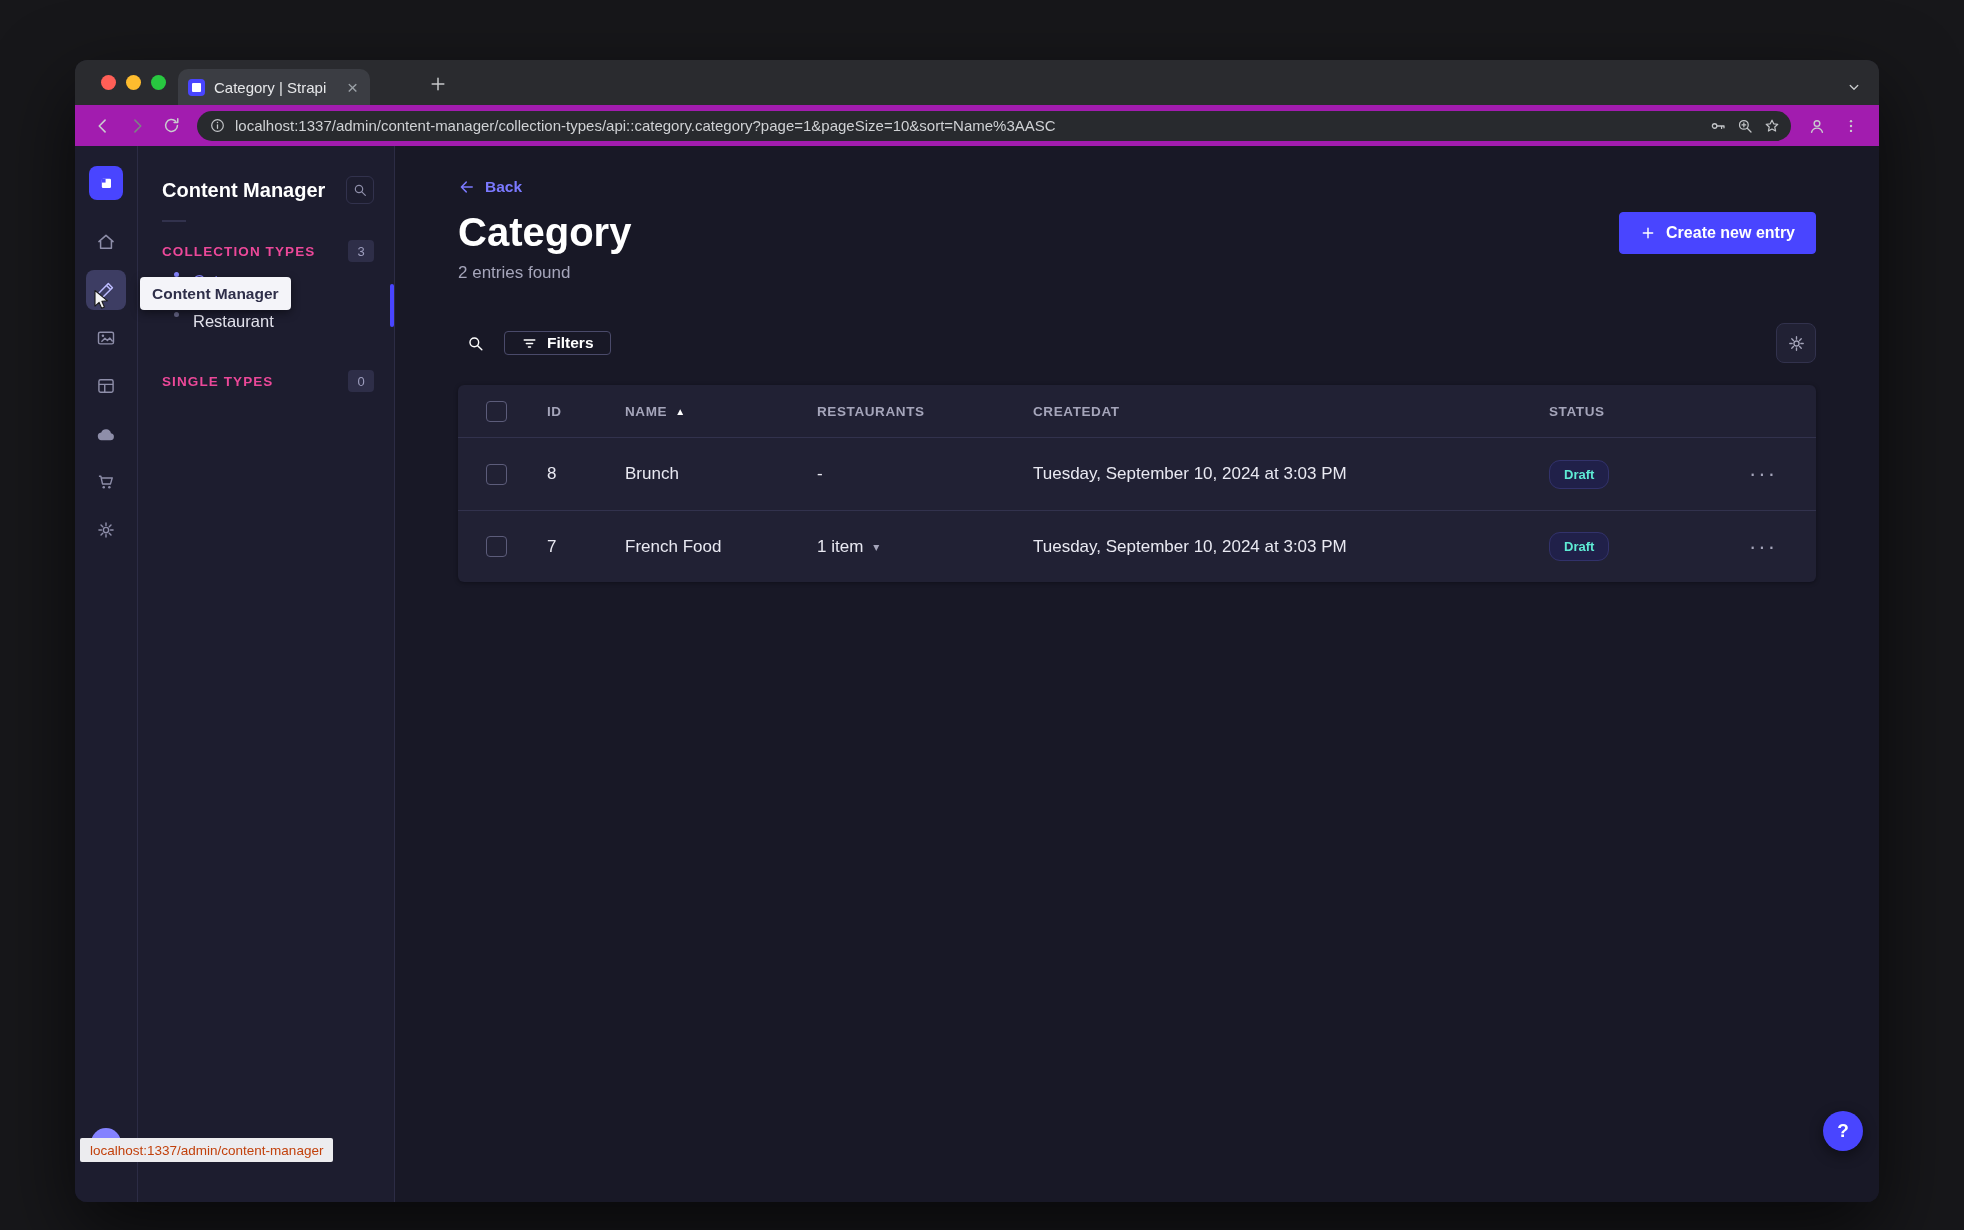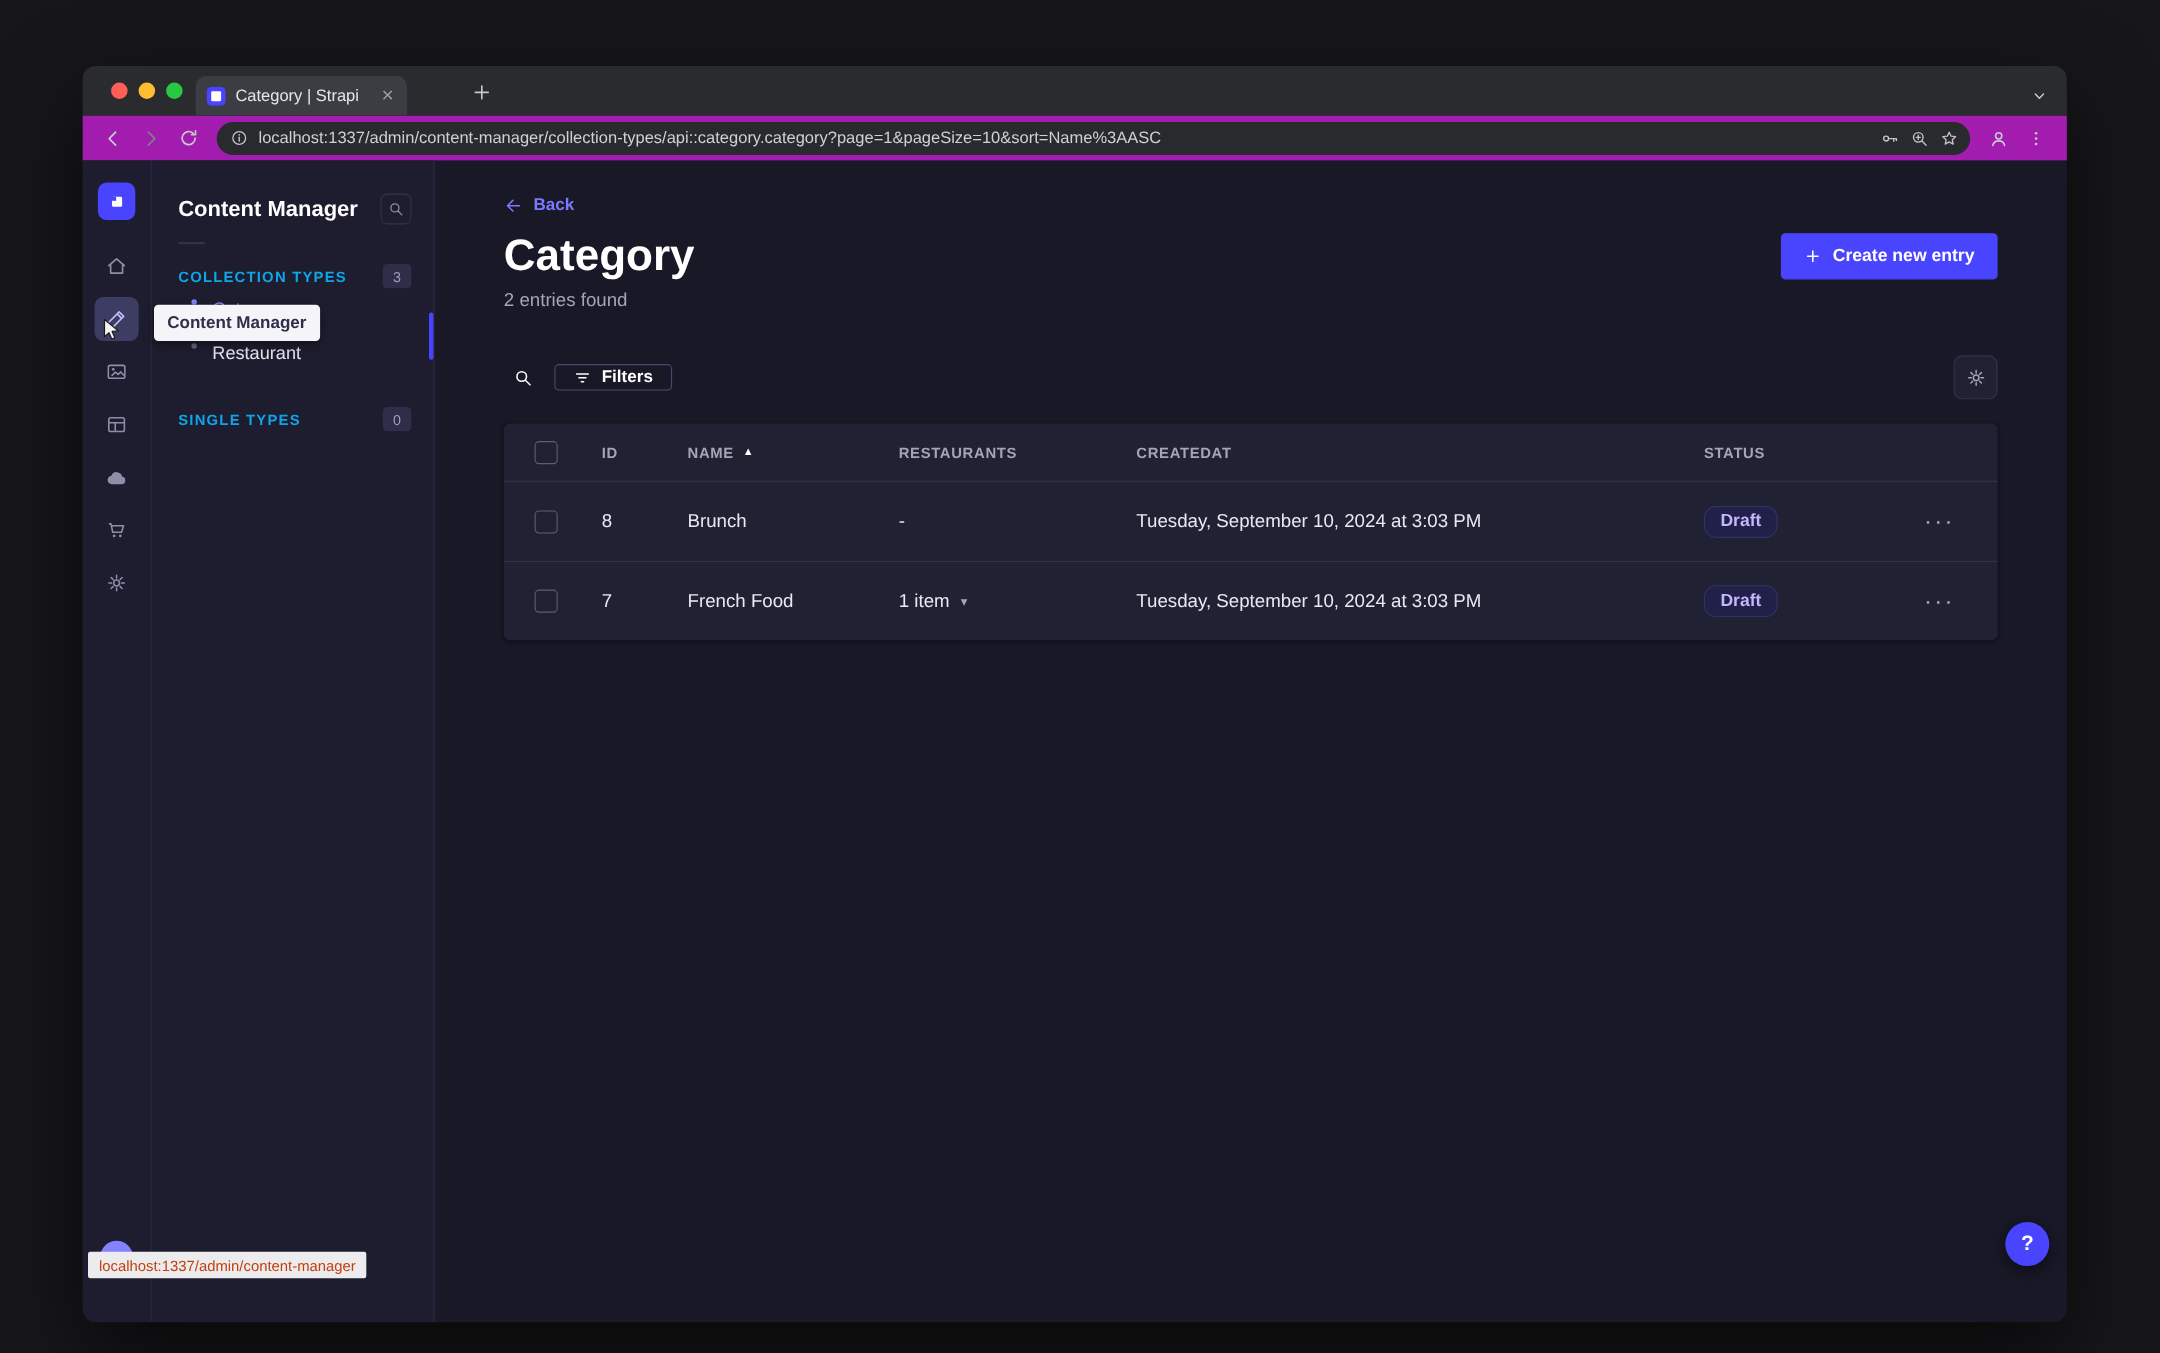--- a/index.html
+++ b/index.html
@@ -40,21 +40,21 @@
   .rail-btn.active{background:#3d3d63;color:#bdbcff}
   .avatar{margin-top:auto;margin-bottom:44px;width:30px;height:30px;border-radius:50%;background:#8482ff;color:#1b1b33;
           font-size:13px;font-weight:bold;display:flex;align-items:center;justify-content:center}
 
   .subnav{width:257px;background:#1d1d2f;border-right:1px solid #2c2c45;position:relative;flex:none}
   .subnav-header{display:flex;align-items:center;justify-content:space-between;padding:30px 20px 0 24px}
   .subnav-title{font-size:20px;font-weight:bold;color:#fff}
   .subnav-search{width:28px;height:28px;border:1px solid #32324d;border-radius:6px;color:#8e8ea9;display:flex;align-items:center;justify-content:center}
   .subnav-divider{width:24px;height:2px;background:#32324d;margin:16px 0 18px 24px}
   .section-row{display:flex;align-items:center;justify-content:space-between;padding:0 20px 0 24px;margin-bottom:10px}
-  .section-label{font-size:13.5px;font-weight:600;letter-spacing:1.1px;color:#0ea5e9}
+  .section-label{font-size:13.5px;font-weight:600;letter-spacing:1.1px;color:#ec4899}
   .section-badge{min-width:26px;height:22px;border-radius:4px;background:#2e2e48;color:#9d9dbd;font-size:13px;
                  display:flex;align-items:center;justify-content:center;padding:0 4px}
   .subnav-item{height:40px;display:flex;align-items:flex-start;gap:14px;padding-left:36px;font-size:16.5px;color:#e4e4ee}
   .subnav-item .dot{width:5px;height:5px;border-radius:50%;background:#666687;flex:none}
   .subnav-item.active{color:#8584ff}
   .subnav-item.active .dot{background:#8584ff}
   .active-bar{position:absolute;right:0;top:138px;width:4px;height:43px;background:#4945ff;border-radius:2px}
   .single-types{margin-top:18px}
 
   .tooltip{position:absolute;left:65px;top:131px;height:33px;background:#f4f4f9;color:#2f2f4a;font-size:15.5px;font-weight:bold;
@@ -82,21 +82,21 @@
   .thead{height:53px;border-bottom:1px solid #32324d}
   .trow{height:72px}
   .trow + .trow{border-top:1px solid #32324d}
   .th{font-size:13.5px;color:#a5a5ba;font-weight:bold;letter-spacing:.6px;padding-left:25px;display:flex;align-items:center;gap:8px}
   .td{font-size:17px;color:#e9e9f2;padding-left:25px;display:flex;align-items:center;gap:8px}
   .cell-check{padding-left:28px;display:flex;align-items:center}
   .checkbox{width:21px;height:21px;border:1px solid #5c5c7a;border-radius:4px;background:transparent}
   .sort-caret{font-size:10px;color:#fff}
   .rest-chevron{font-size:12px;color:#a5a5ba;margin-left:2px}
   .badge{display:inline-flex;align-items:center;height:29px;padding:0 14px;border-radius:11px;background:#202049;
-         border:1px solid #32326b;color:#c4b5fd;font-weight:bold;font-size:16px}
+         border:1px solid #32326b;color:#5eead4;font-weight:bold;font-size:13px}
   .dots{color:#a5a5ba;font-size:22px;letter-spacing:2px;padding-left:22px;line-height:1}
 
   .fab{position:absolute;right:16px;bottom:51px;width:40px;height:40px;border-radius:50%;background:#4945ff;color:#fff;
        font-size:19px;font-weight:bold;display:flex;align-items:center;justify-content:center;box-shadow:0 4px 14px rgba(0,0,0,.45)}
   .status-bubble{position:absolute;left:5px;bottom:40px;height:24px;background:#ececef;color:#c2410c;font-size:13.5px;
                  display:flex;align-items:center;padding:0 10px;border-radius:2px;z-index:15;white-space:nowrap}
 </style>
 </head>
 <body>
 

